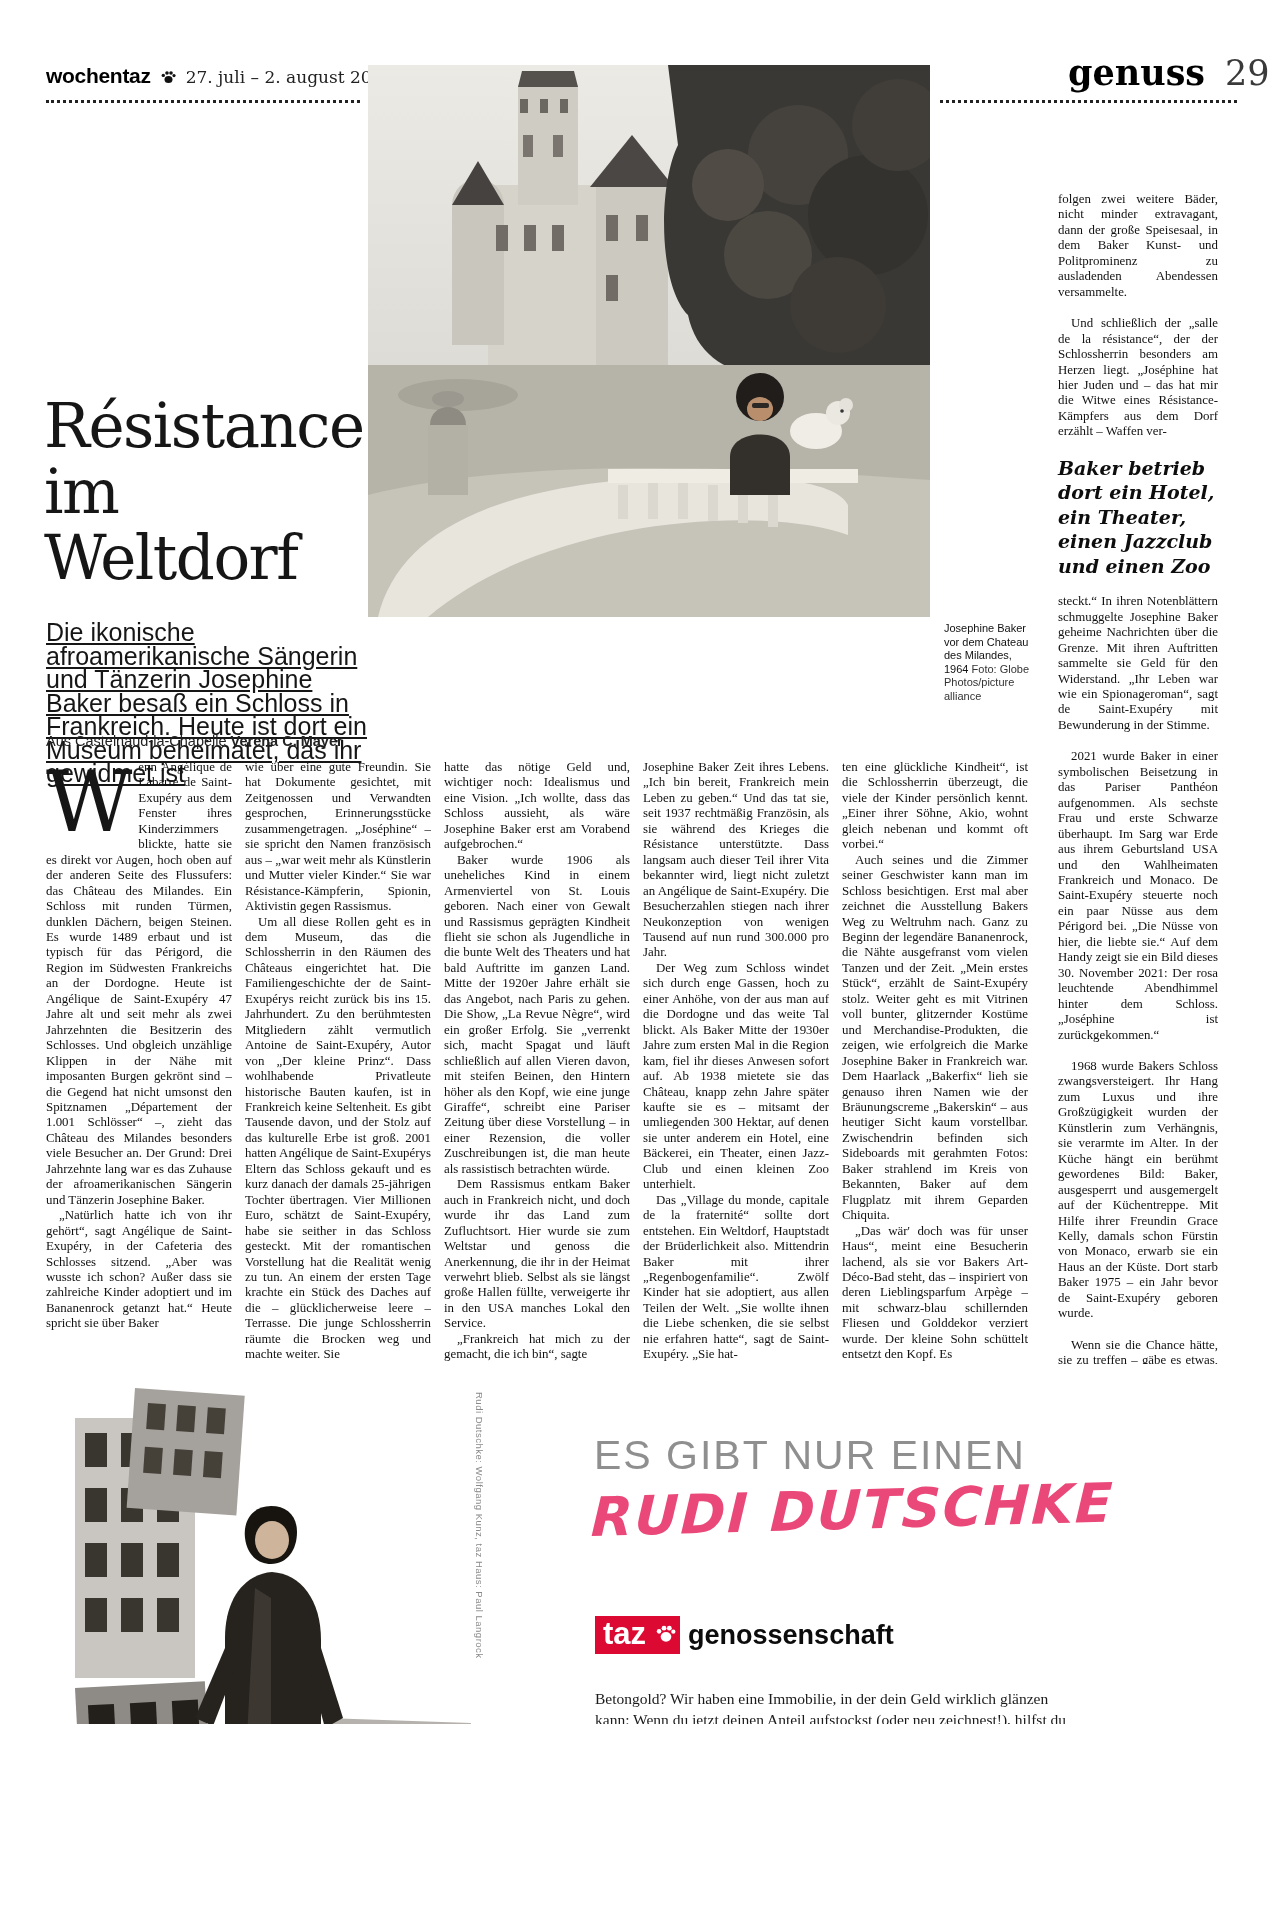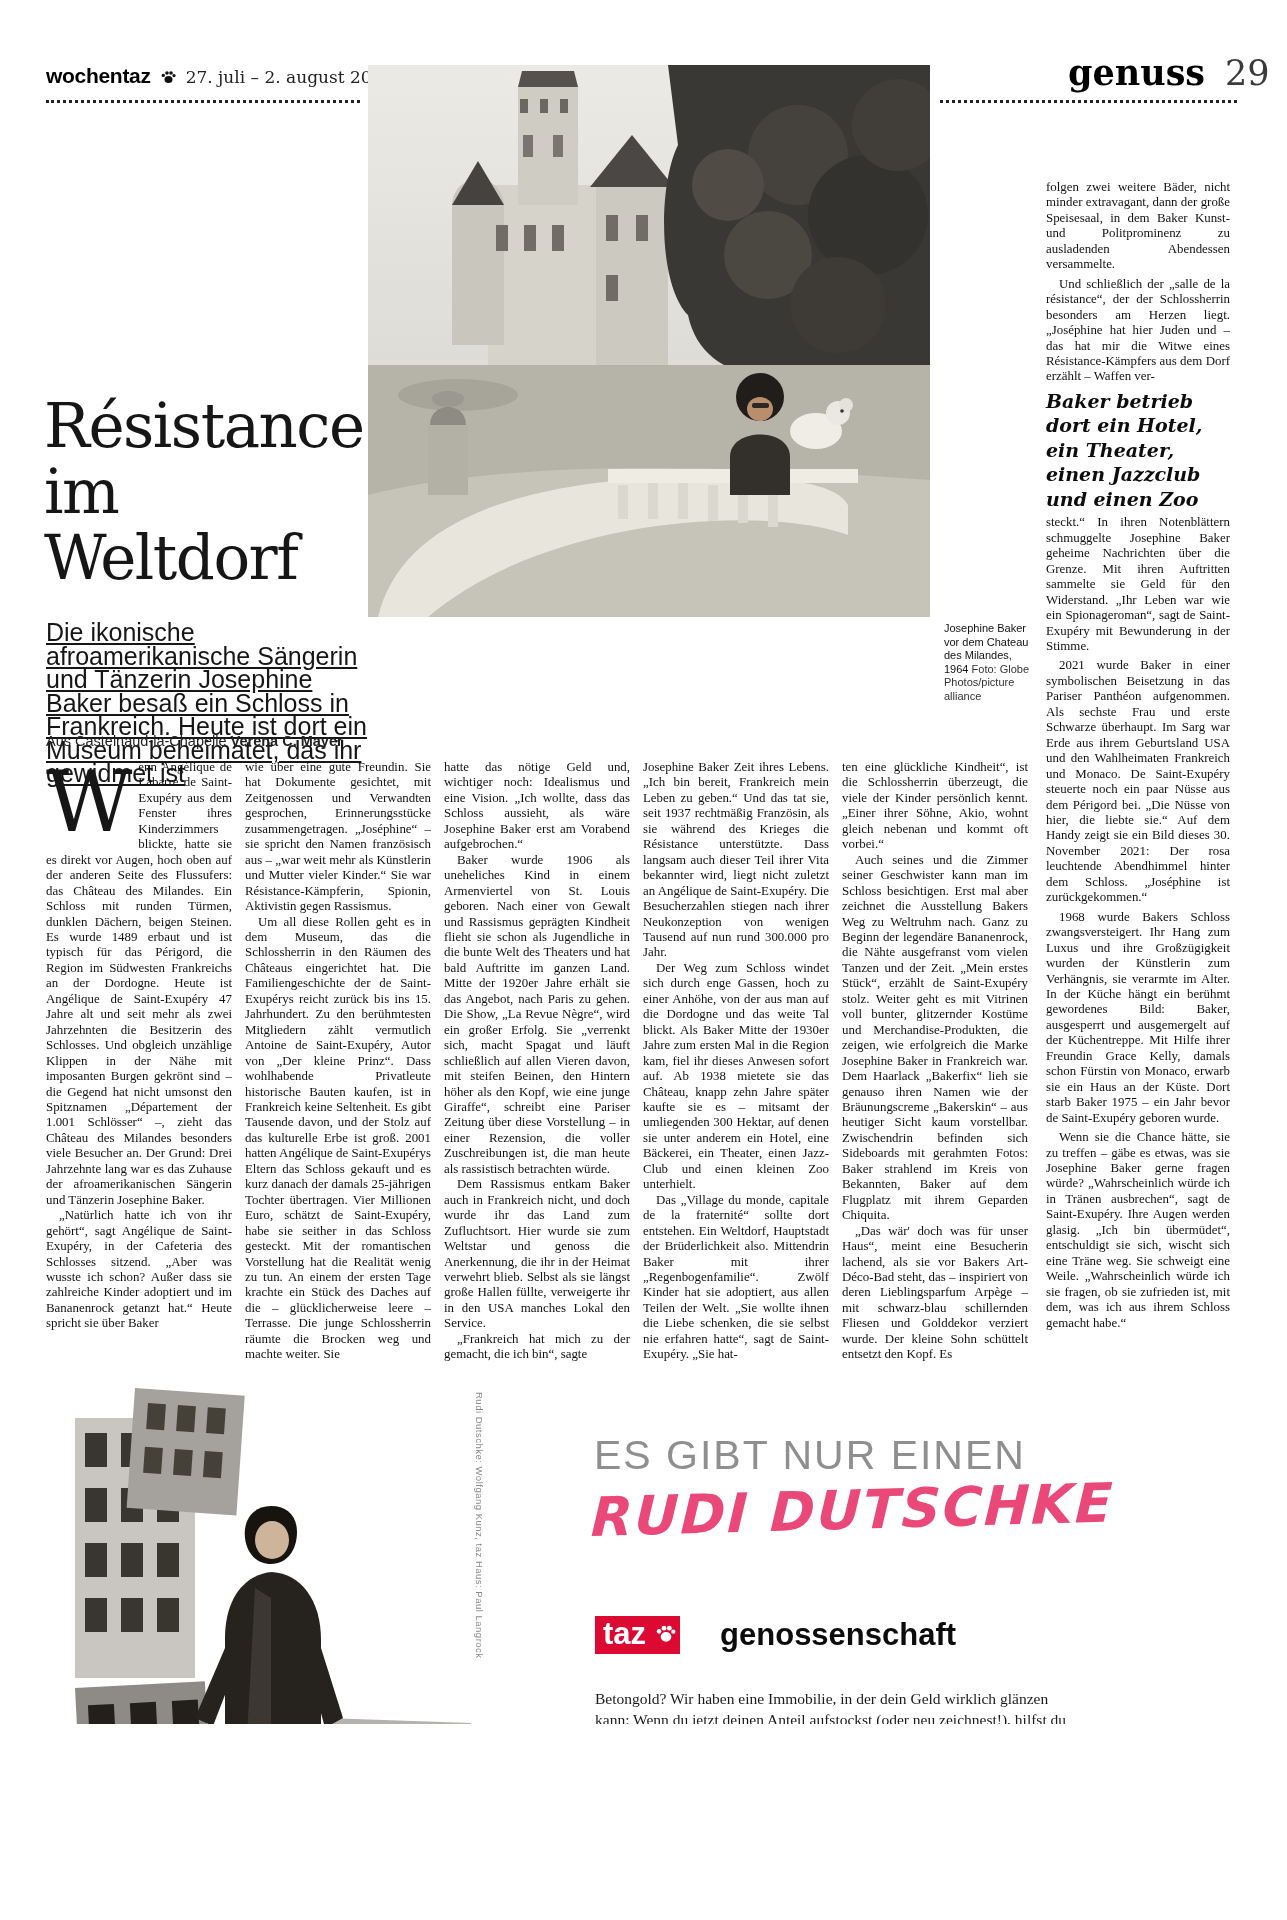--- a/index.html
+++ b/index.html
@@ -35,40 +35,40 @@
   
   .cols{position:absolute;left:46px;top:760px;width:982px;height:604px;display:flex;gap:13px;}
   .col{width:186px;overflow:hidden;font-size:12.9px;line-height:15.45px;text-align:justify;}
   .col p{margin:0;}
   .col p + p{text-indent:13px;}
   .dropcap{float:left;font-family:"DejaVu Serif",serif;font-size:84px;line-height:76px;
            padding:4px 6px 0 0;font-weight:normal;color:#161616;}
   
   .sidebar{position:absolute;left:1042px;top:176px;width:192px;height:1188px;overflow:hidden;
            font-size:12.9px;line-height:15.45px;text-align:justify;}
-  .sidebar p{margin:4px;}
+  .sidebar p{margin:16px;}
   .sidebar p + p{text-indent:13px;}
   .pullquote{margin:24px 0 30px 0;font-family:"DejaVu Serif",serif;font-weight:bold;
              font-size:19px;line-height:24.5px;text-align:left;color:#0d0d0d;text-indent:0 !important;font-style:italic;}
   .sidebar .after-quote{text-indent:0 !important;}
   
   .ad-montage{position:absolute;left:75px;top:1388px;width:396px;height:472px;}
   .ad-photocredit{position:absolute;left:474px;top:1392px;height:420px;
                   writing-mode:vertical-rl;font-family:"Liberation Sans",sans-serif;
                   font-size:9.5px;color:#8a8a8a;letter-spacing:.5px;}
   .ad-kicker{position:absolute;left:594px;top:1432px;
              font-family:"Liberation Sans",sans-serif;font-size:41px;letter-spacing:2px;color:#8f8f8f;}
   .ad-title{position:absolute;left:590px;top:1486px;
             font-family:"DejaVu Sans",sans-serif;font-style:italic;font-weight:bold;
             font-size:54px;letter-spacing:2px;color:#ea4879;transform:rotate(-1.6deg) skewX(-4deg);
             transform-origin:left bottom;white-space:nowrap;}
   .ad-logo-row{position:absolute;left:595px;top:1616px;display:flex;align-items:center;gap:8px;}
   .taz-box{background:#dc0a33;color:#fff;font-family:"Liberation Sans",sans-serif;font-weight:bold;
            font-size:31px;padding:2px 4px 5px 8px;display:flex;align-items:center;gap:10px;line-height:1;}
-  .genossenschaft{font-family:"Liberation Sans",sans-serif;font-weight:bold;font-size:31px;color:#0c0c0c;margin-left:32px;}
+  .genossenschaft{font-family:"Liberation Sans",sans-serif;font-weight:bold;font-size:27px;color:#0c0c0c;}
   .ad-body{position:absolute;left:595px;top:1672px;width:478px;
            font-size:15.5px;line-height:21px;color:#1a1a1a;}
   .ad-body i{font-style:italic;}
   .ad-link{color:#000000;font-weight:bold;text-decoration:none;margin-left:37px;}
   .ad-bottomrule{position:absolute;left:0;top:1856px;width:1287px;border-top:1px solid #eee4e1;}
 </style>
 </head>
 <body>
 
 <div class="page">

